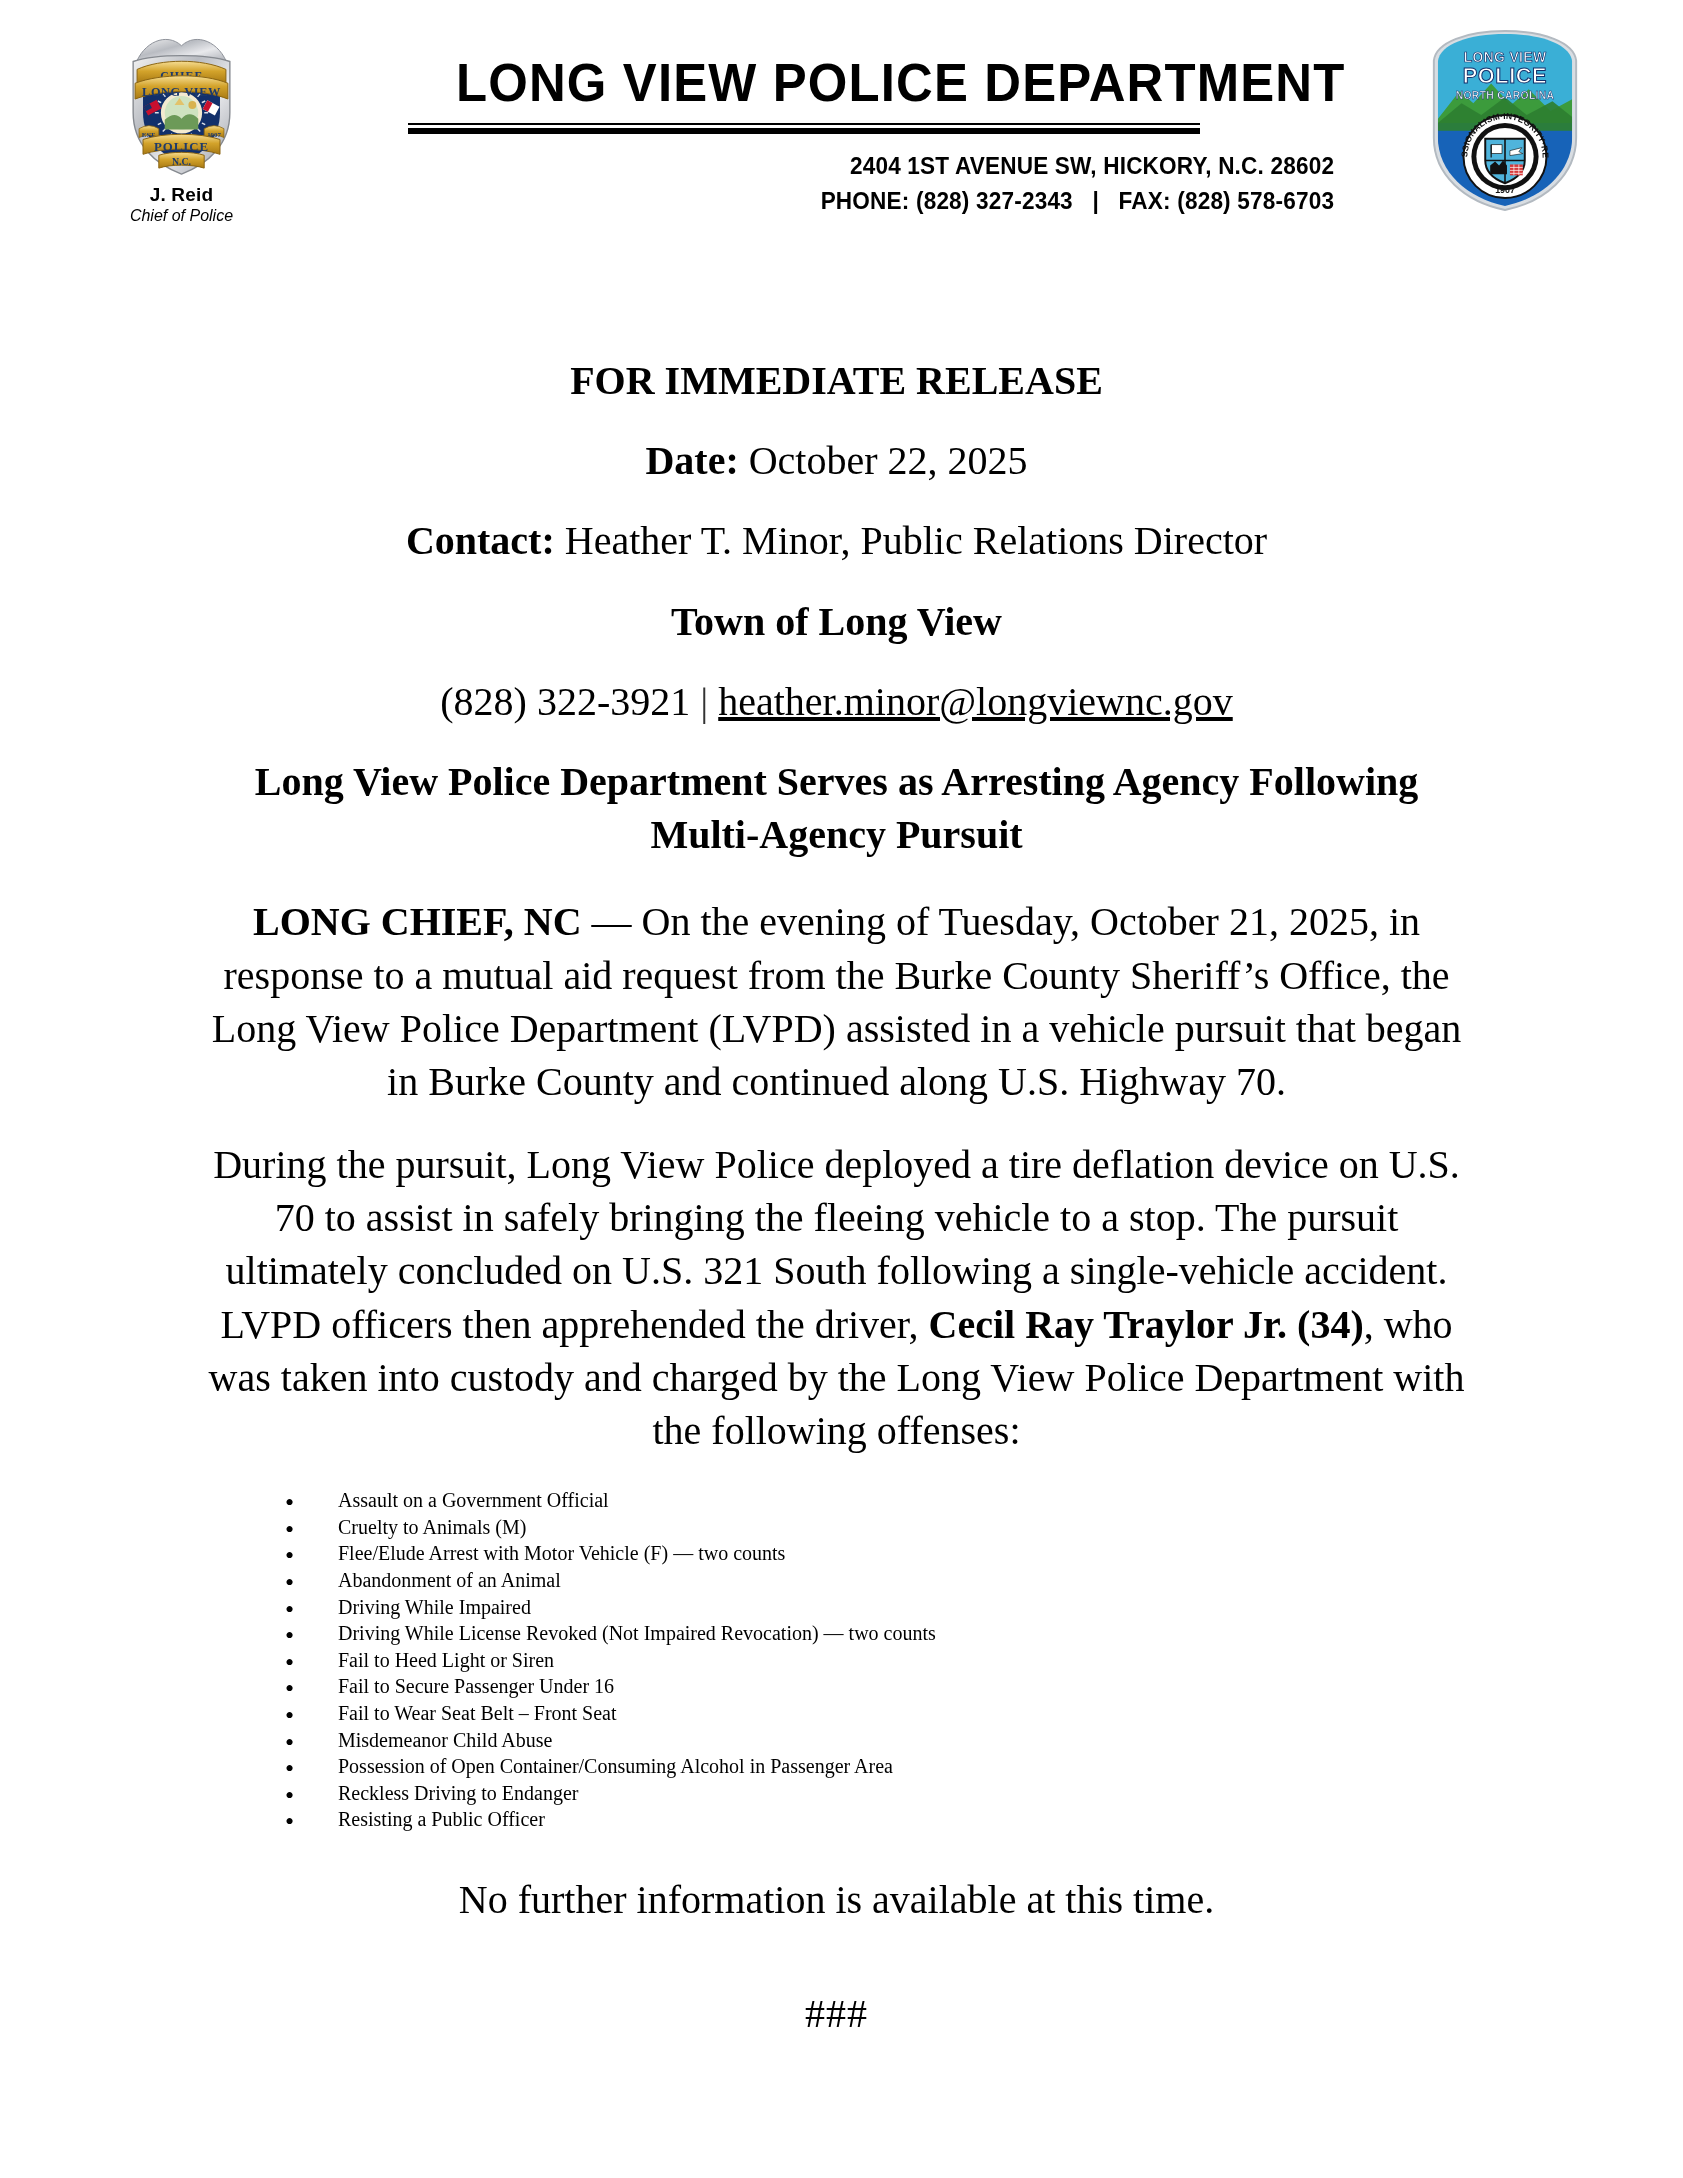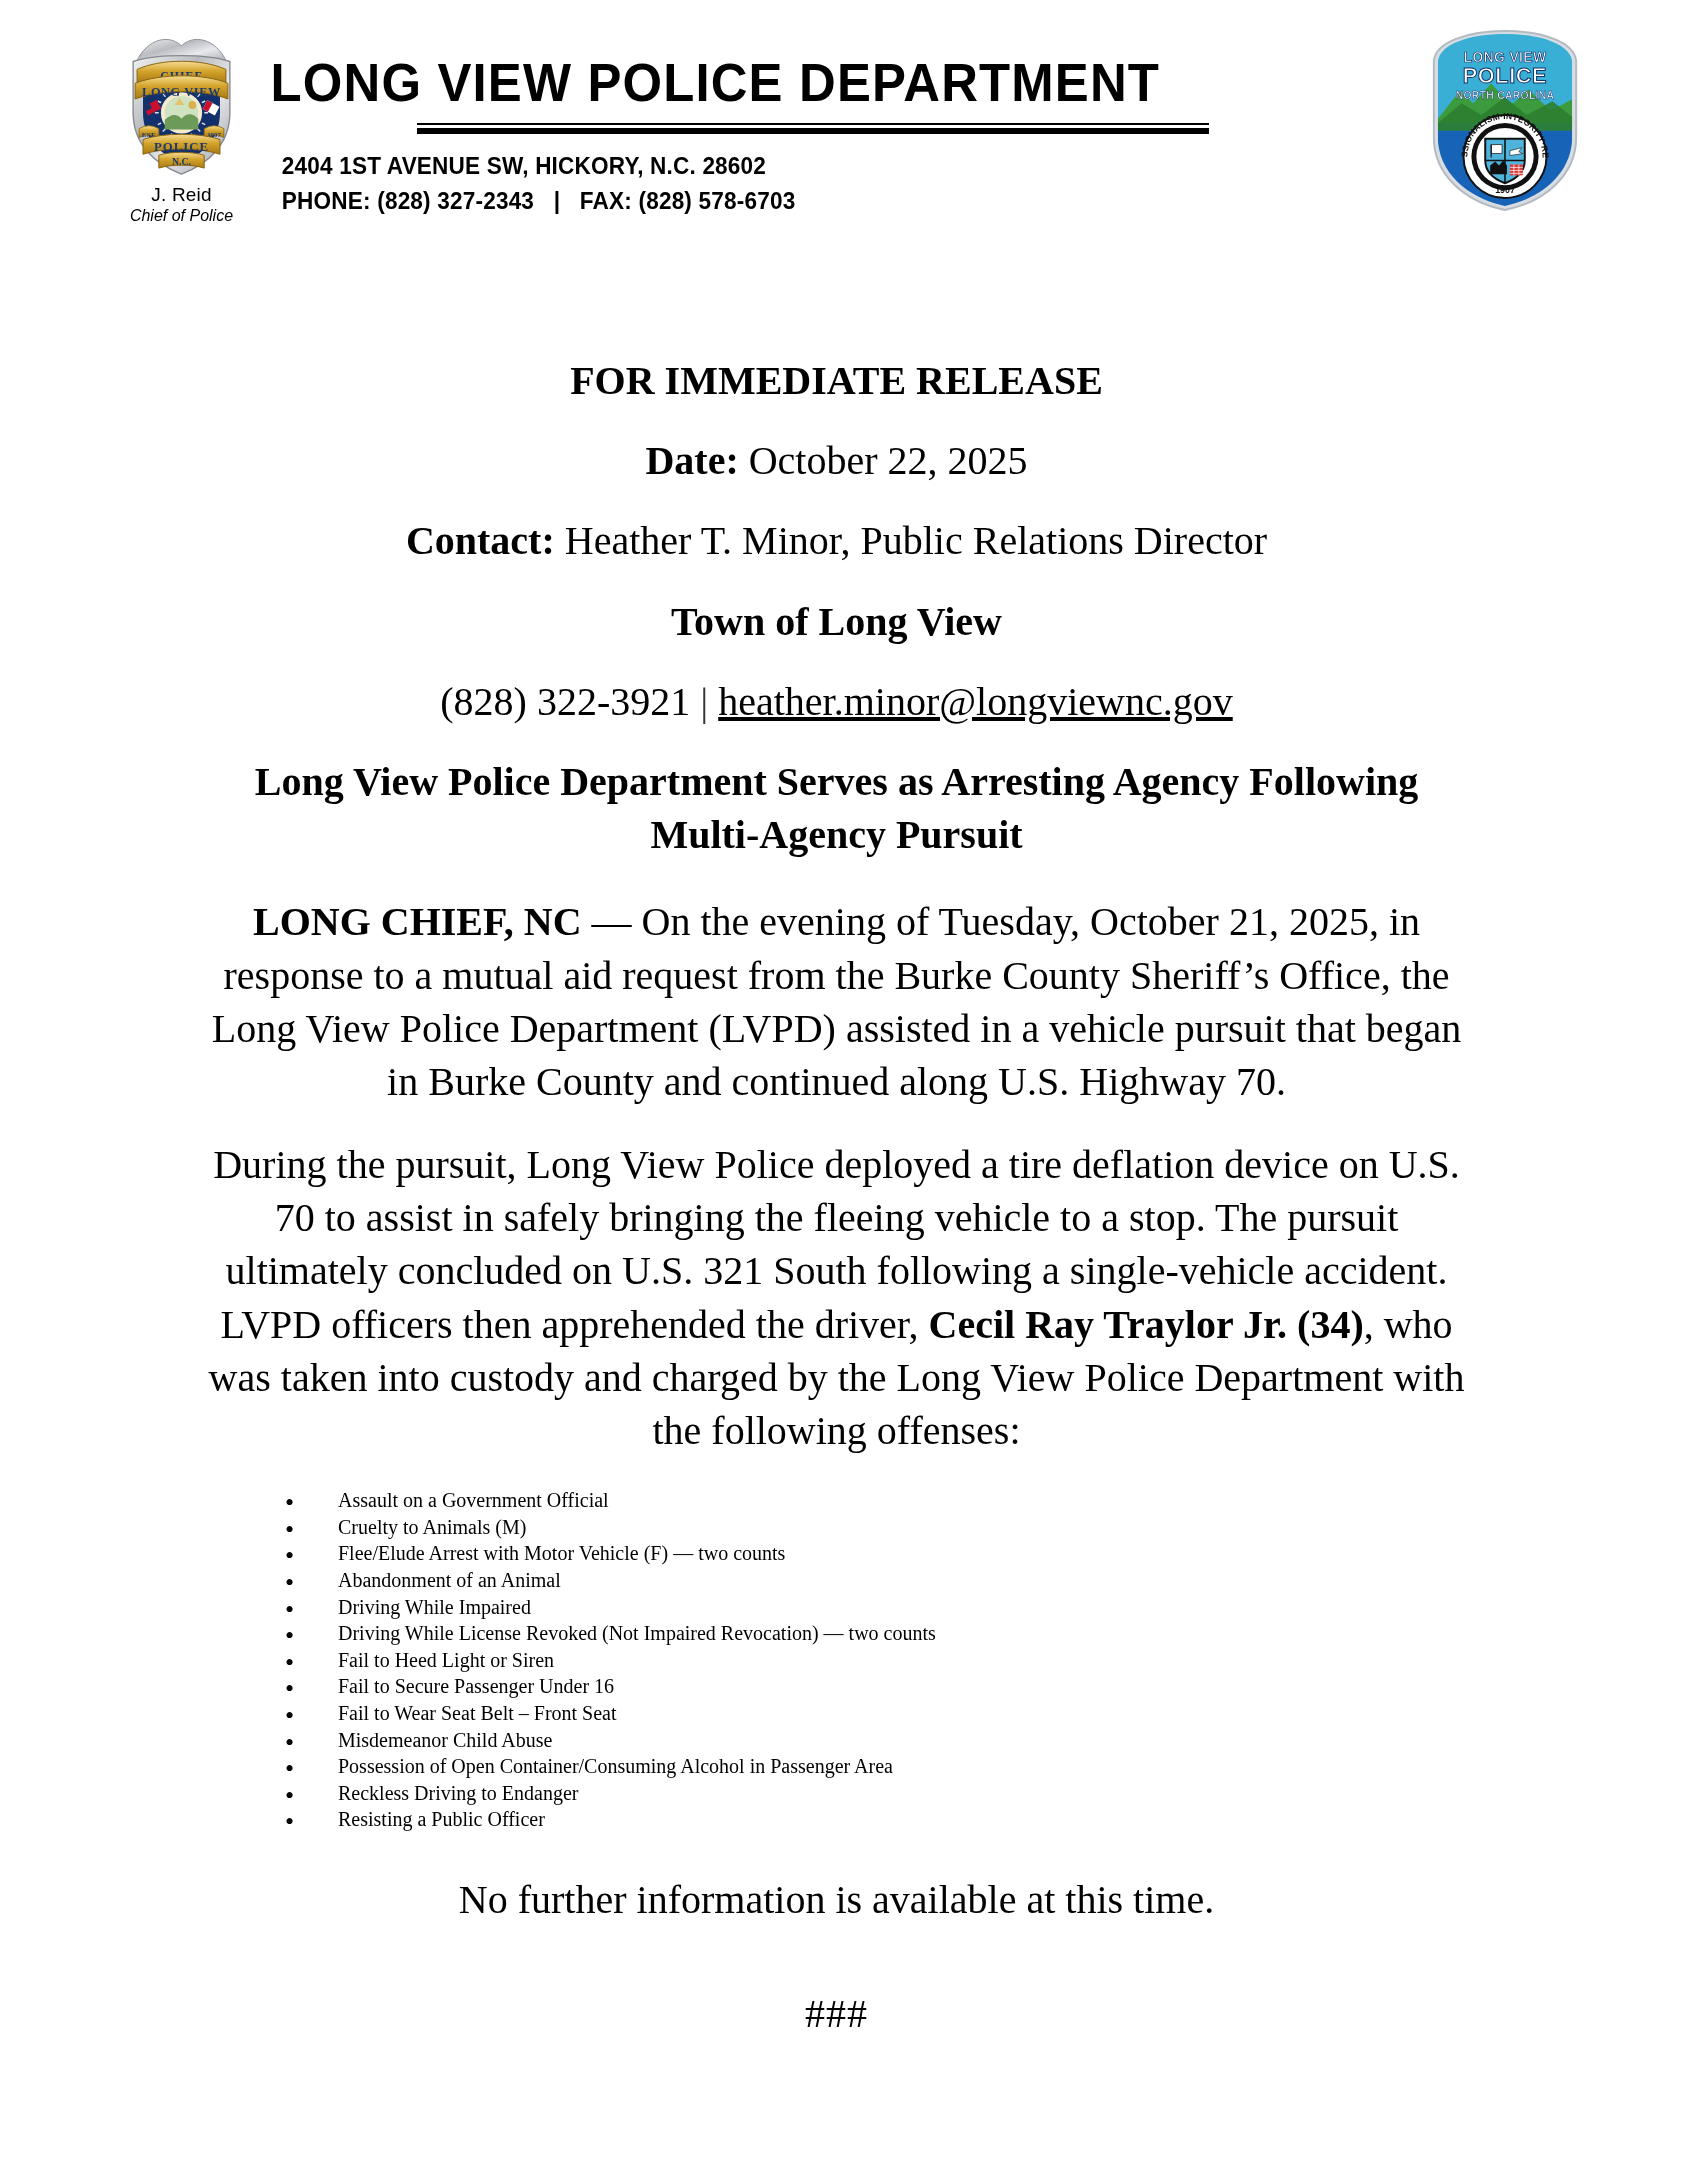--- a/index.html
+++ b/index.html
@@ -32,38 +32,38 @@
 
   .badge-left {
     position: absolute;
     left: 117px;
     top: 26px;
     width: 129px;
     text-align: center;
   }
   .badge-left .chief-name {
     font-family: "Liberation Sans", sans-serif;
-    font-weight: normal;
+    font-weight: bold;
     font-size: 19px;
     margin-top: 4px;
     letter-spacing: 0.2px;
   }
   .badge-left .chief-title {
     font-family: "Liberation Sans", sans-serif;
     font-style: italic;
     font-size: 16px;
     margin-top: 1px;
   }
 
   .header-center {
     position: absolute;
-    left: 248px;
+    left: 239px;
     top: 55px;
     width: 1129px;
-    text-align: left;
+    text-align: right;
   }
   .dept-title {
     font-family: "Liberation Sans", sans-serif;
     font-weight: bold;
     font-size: 53px;
     letter-spacing: 1.2px;
     line-height: 1.05;
     transform: scaleX(0.96);
     transform-origin: center;
     white-space: nowrap;

